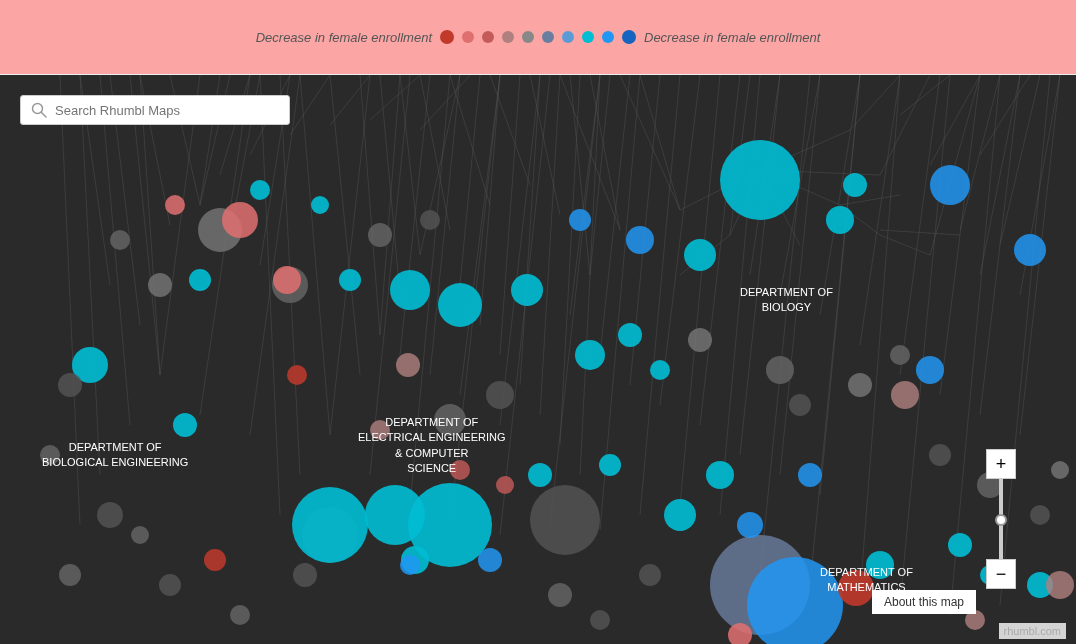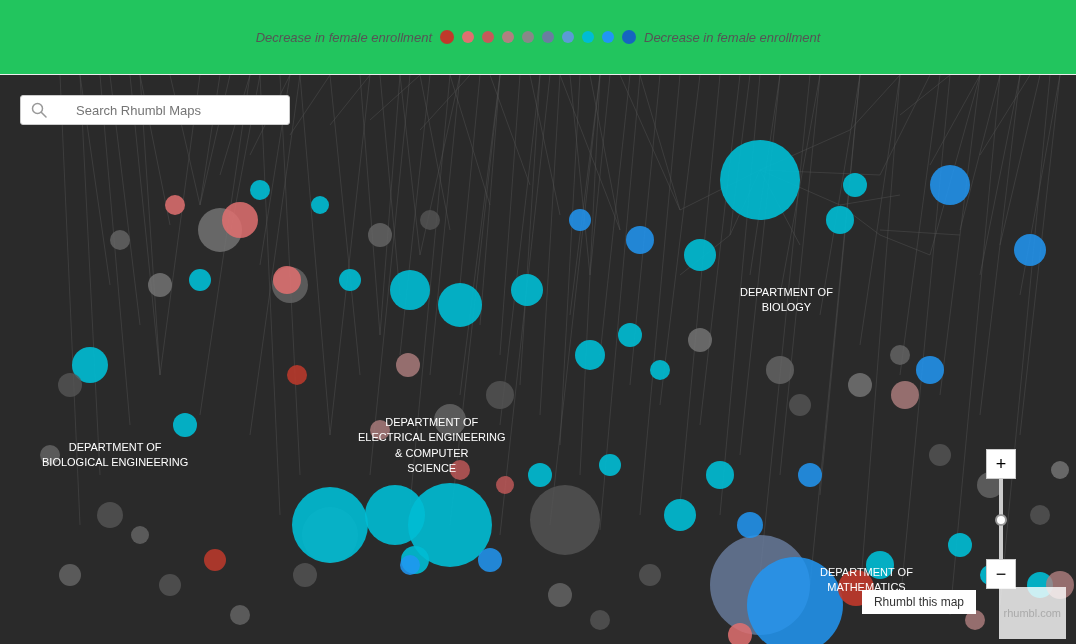--- a/index.html
+++ b/index.html
@@ -1,21 +1,21 @@
 <!DOCTYPE html>
 <html><head>
   <meta charset="utf-8">
   <style>
     * { margin: 0; padding: 0; box-sizing: border-box; }
     body { width: 1076px; height: 644px; overflow: hidden; font-family: Arial, sans-serif; background: #fff; }
 
     #header {
       width: 100%;
       height: 75px;
-      background: #22c55e;
+      background: #fca5a5;
       display: flex;
       align-items: center;
       justify-content: center;
       position: relative;
       z-index: 10;
       border-bottom: 1px solid #eee;
     }
 
     #legend {
       display: flex;
@@ -63,21 +63,20 @@
       flex-shrink: 0;
     }
 
     #search-box input {
       border: none;
       outline: none;
       font-size: 13px;
       color: #999;
       width: 100%;
       background: transparent;
-      margin-left: 21px;
     }
 
     #zoom-controls {
       position: absolute;
       bottom: 55px;
       right: 60px;
       z-index: 20;
       display: flex;
       flex-direction: column;
       align-items: center;
@@ -128,21 +127,21 @@
     }
 
     #rhumbl-credit {
       position: absolute;
       bottom: 5px;
       right: 10px;
       z-index: 20;
       font-size: 11px;
       color: #aaa;
       background: rgba(255,255,255,0.8);
-      padding: 20px 5px;
+      padding: 2px 5px;
     }
 
     
     .dept-label {
       position: absolute;
       color: #fff;
       font-size: 11px;
       font-weight: normal;
       text-align: center;
       line-height: 1.4;
@@ -409,16 +408,16 @@
   </div>
 
   <div id="zoom-controls">
     <button class="zoom-btn">+</button>
     <div class="zoom-slider">
       <div class="zoom-handle"></div>
     </div>
     <button class="zoom-btn">−</button>
   </div>
 
-  <button id="about-btn">Rhumbl this map</button>
+  <button id="about-btn">About this map</button>
 
   <div id="rhumbl-credit">rhumbl.com</div>
 </div>
 
 </body></html>

